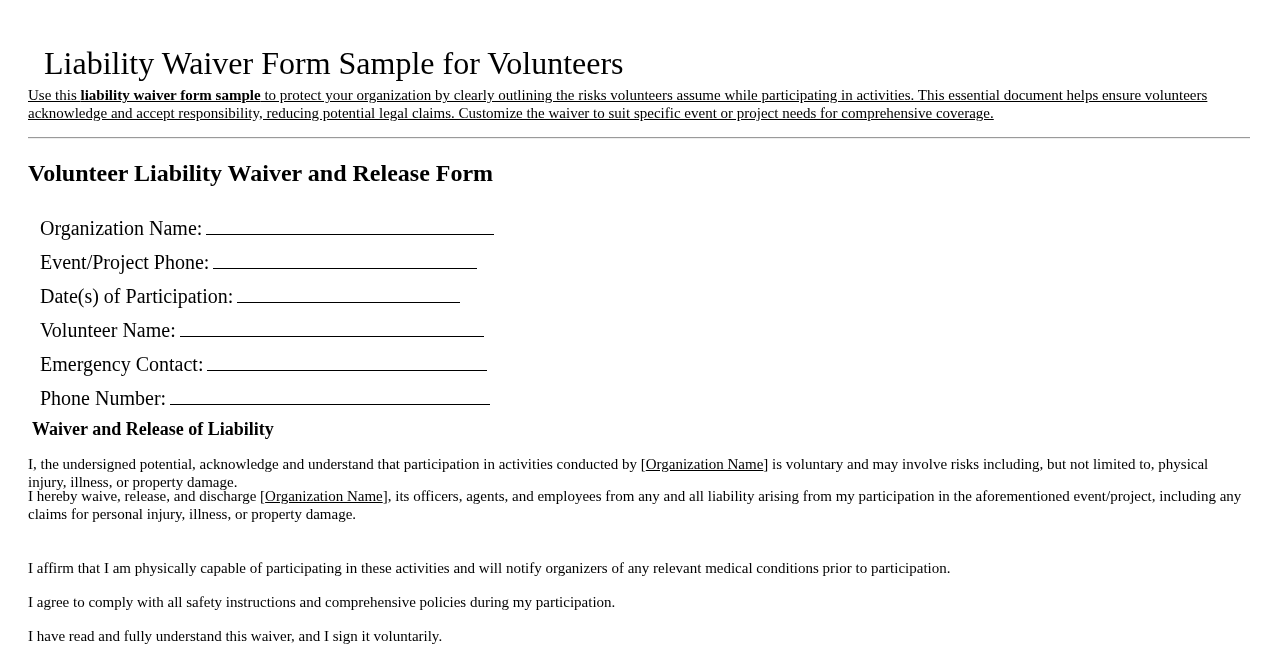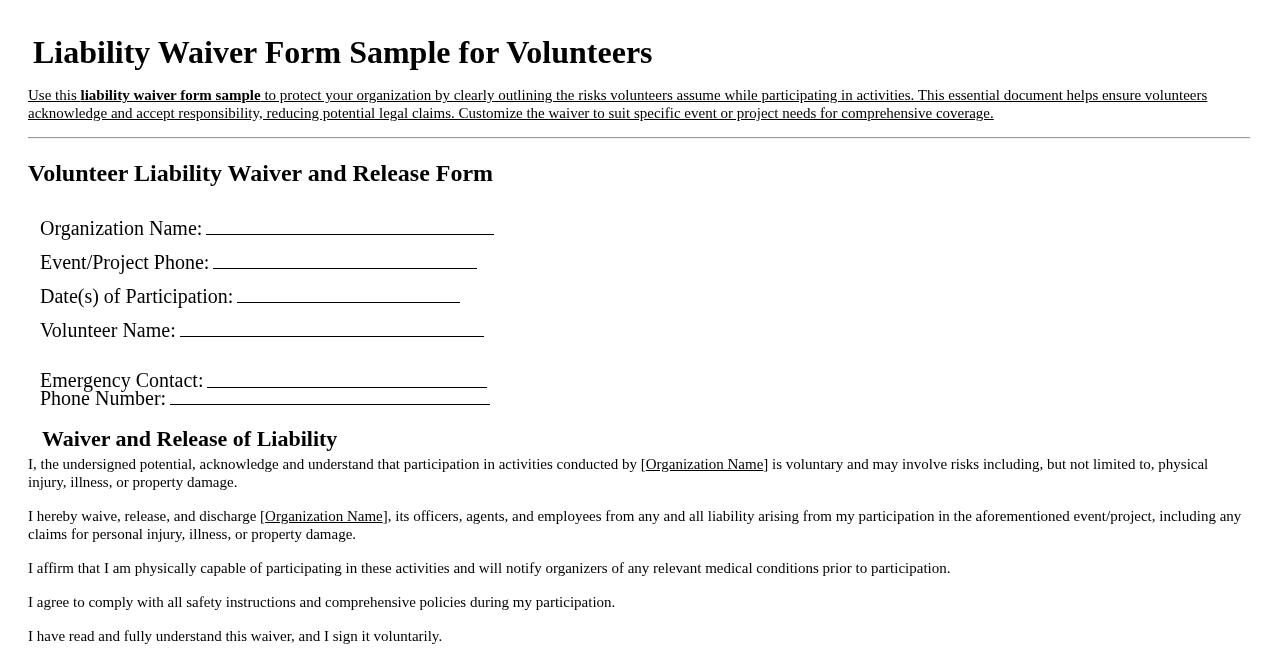--- a/index.html
+++ b/index.html
@@ -3,21 +3,21 @@
 <meta charset="utf-8">
 <style>
   html, body { margin: 0; padding: 0; background: #ffffff; }
   body {
     width: 1278px; height: 650px; overflow: hidden;
     font-family: "Liberation Serif", "DejaVu Serif", serif;
     color: #000000;
   }
   .page { padding: 0 28px; }
   h1 {
-    font-size: 32px; font-weight: bold; margin: 5px;
+    font-size: 32px; font-weight: normal; margin: 16px;
     position: absolute; top: 29px; left: 28px; line-height: 36px;
   }
   .intro {
     position: absolute; top: 86px; left: 28px; width: 1210px;
     font-size: 15px; line-height: 18px; margin: 0; text-decoration: underline;
   }
   hr {
     position: absolute; top: 137px; left: 28px; width: 1222px;
     margin: 0; border: 0; border-top: 1px solid #9a9a9a; border-bottom: 1px solid #eeeeee; height: 0;
   }
@@ -27,22 +27,22 @@
   }
   .field {
     position: absolute; left: 28px; margin: 12px;
     font-size: 20px; font-weight: normal; line-height: 18px;
     display: flex; align-items: baseline;
   }
   .field .blank {
     display: inline-block; border-bottom: 1.5px solid #000; height: 14px; margin-left: 4px;
   }
   h3 {
-    position: absolute; top: 414px; left: 28px; margin: 14px;
-    font-size: 22px; font-weight: bold; line-height: 22px;
+    position: absolute; top: 414px; left: 28px; margin: 4px;
+    font-size: 18px; font-weight: bold; line-height: 22px;
   }
   .para {
     position: absolute; left: 28px; width: 1215px; margin: 0;
     font-size: 15px; line-height: 18px;
   }
   u { text-decoration: underline; }
 </style>
 </head>
 <body>
 
@@ -64,31 +64,31 @@
     <span class="blank" style="width:264px;"></span>
   </p>
   <p class="field" style="top:275px;">
     <span>Date(s) of Participation:</span>
     <span class="blank" style="width:223px;"></span>
   </p>
   <p class="field" style="top:309px;">
     <span>Volunteer Name:</span>
     <span class="blank" style="width:304px;"></span>
   </p>
-  <p class="field" style="top:359px;align-items:center;">
+  <p class="field" style="top:343px;">
     <span>Emergency Contact:</span>
     <span class="blank" style="width:280px;"></span>
   </p>
   <p class="field" style="top:377px;">
     <span>Phone Number:</span>
     <span class="blank" style="width:320px;"></span>
   </p>
 
   <h3>Waiver and Release of Liability</h3>
 
   <p class="para" style="top:455px;"><span>I, the undersigned potential, acknowledge and understand that participation in activities conducted by [</span><u>Organization Name</u><span>] is voluntary and may involve risks including, but not limited to, physical injury, illness, or property damage.</span></p>
 
-  <p class="para" style="top:507px;"><span>I hereby waive, release, and discharge [</span><u>Organization Name</u><span>], its officers, agents, and employees from any and all liability arising from my participation in the aforementioned event/project, including any claims for personal injury, illness, or property damage.</span></p>
+  <p class="para" style="top:487px;"><span>I hereby waive, release, and discharge [</span><u>Organization Name</u><span>], its officers, agents, and employees from any and all liability arising from my participation in the aforementioned event/project, including any claims for personal injury, illness, or property damage.</span></p>
 
   <p class="para" style="top:559px;">I affirm that I am physically capable of participating in these activities and will notify organizers of any relevant medical conditions prior to participation.</p>
   <p class="para" style="top:593px;">I agree to comply with all safety instructions and comprehensive policies during my participation.</p>
   <p class="para" style="top:627px;">I have read and fully understand this waiver, and I sign it voluntarily.</p>
 </div>
 
 </body></html>

